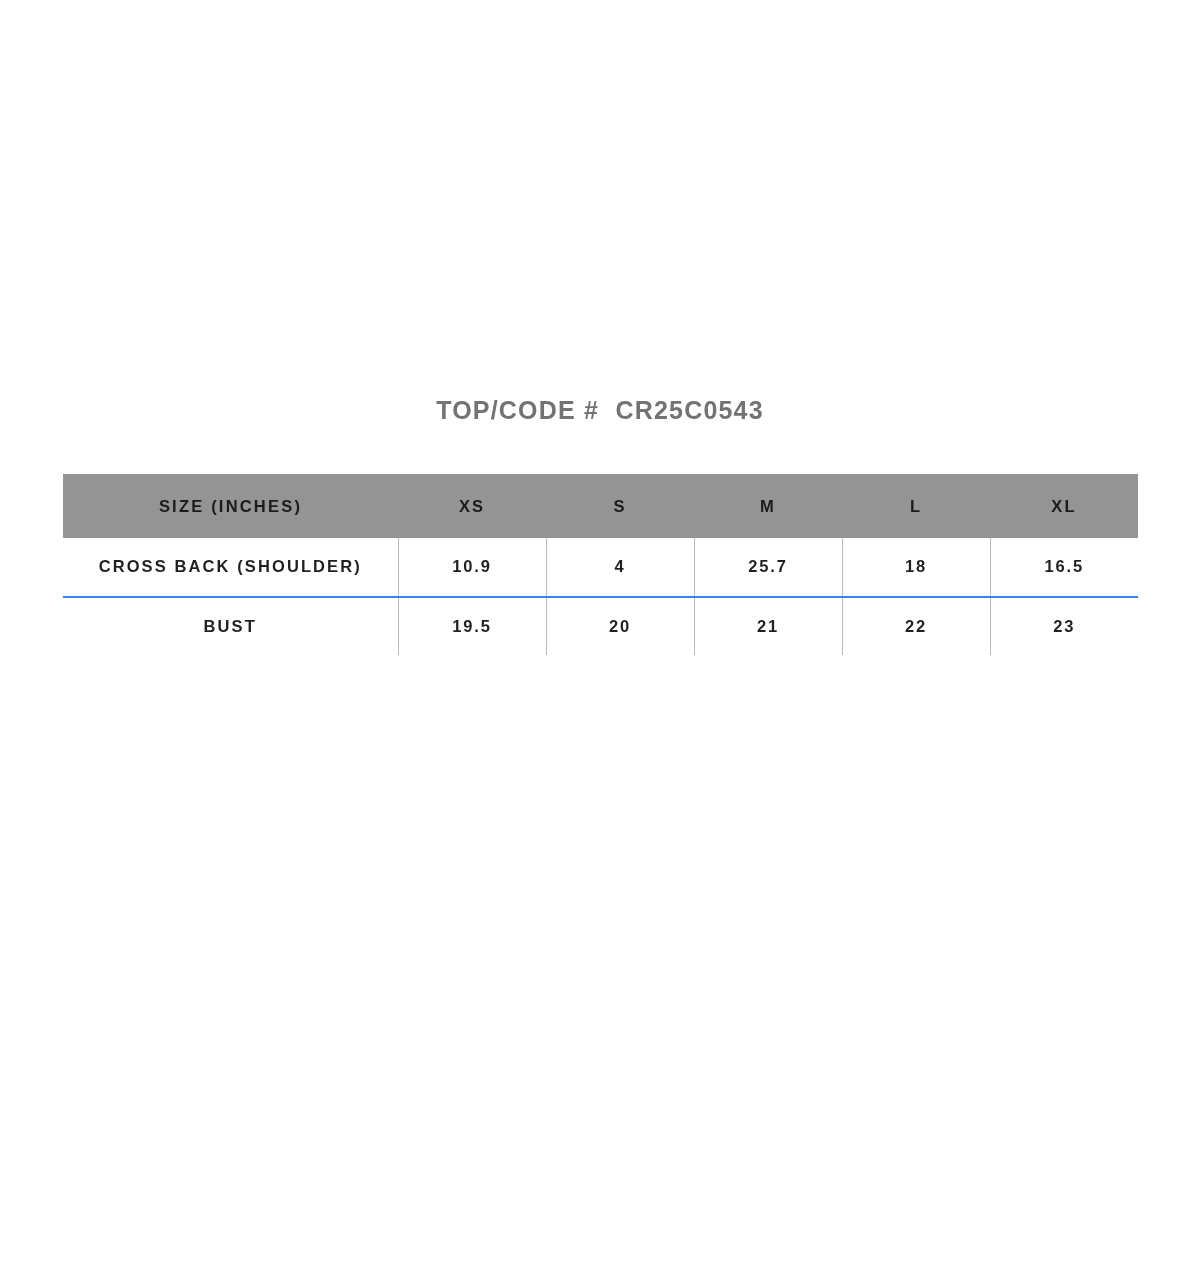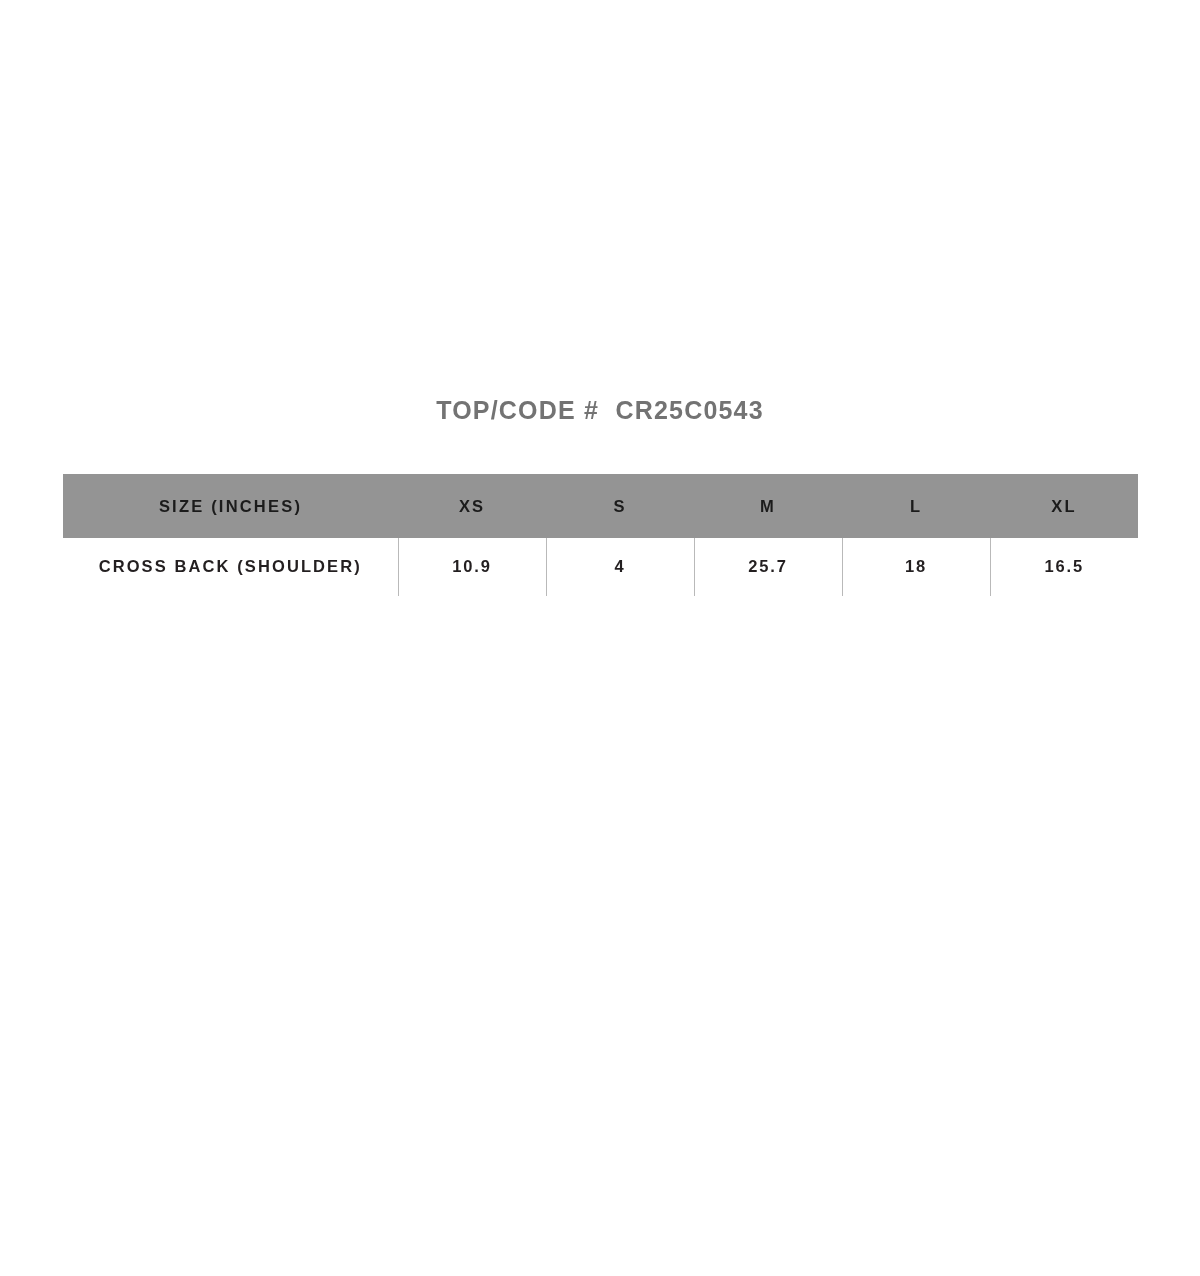--- a/index.html
+++ b/index.html
@@ -125,17 +125,25 @@
       </thead>
       <tbody>
         <tr>
           <td class="row-label">CROSS BACK (SHOULDER)</td>
           <td>10.9</td>
           <td>4</td>
           <td>25.7</td>
           <td>18</td>
           <td class="last-col">16.5</td>
         </tr>
+        <tr>
+          <td class="row-label">BUST</td>
+          <td>19.5</td>
+          <td>20</td>
+          <td>21</td>
+          <td>22</td>
+          <td class="last-col">23</td>
+        </tr>
       </tbody>
     </table>
   </div>
 
 </div>
 
 </body></html>

